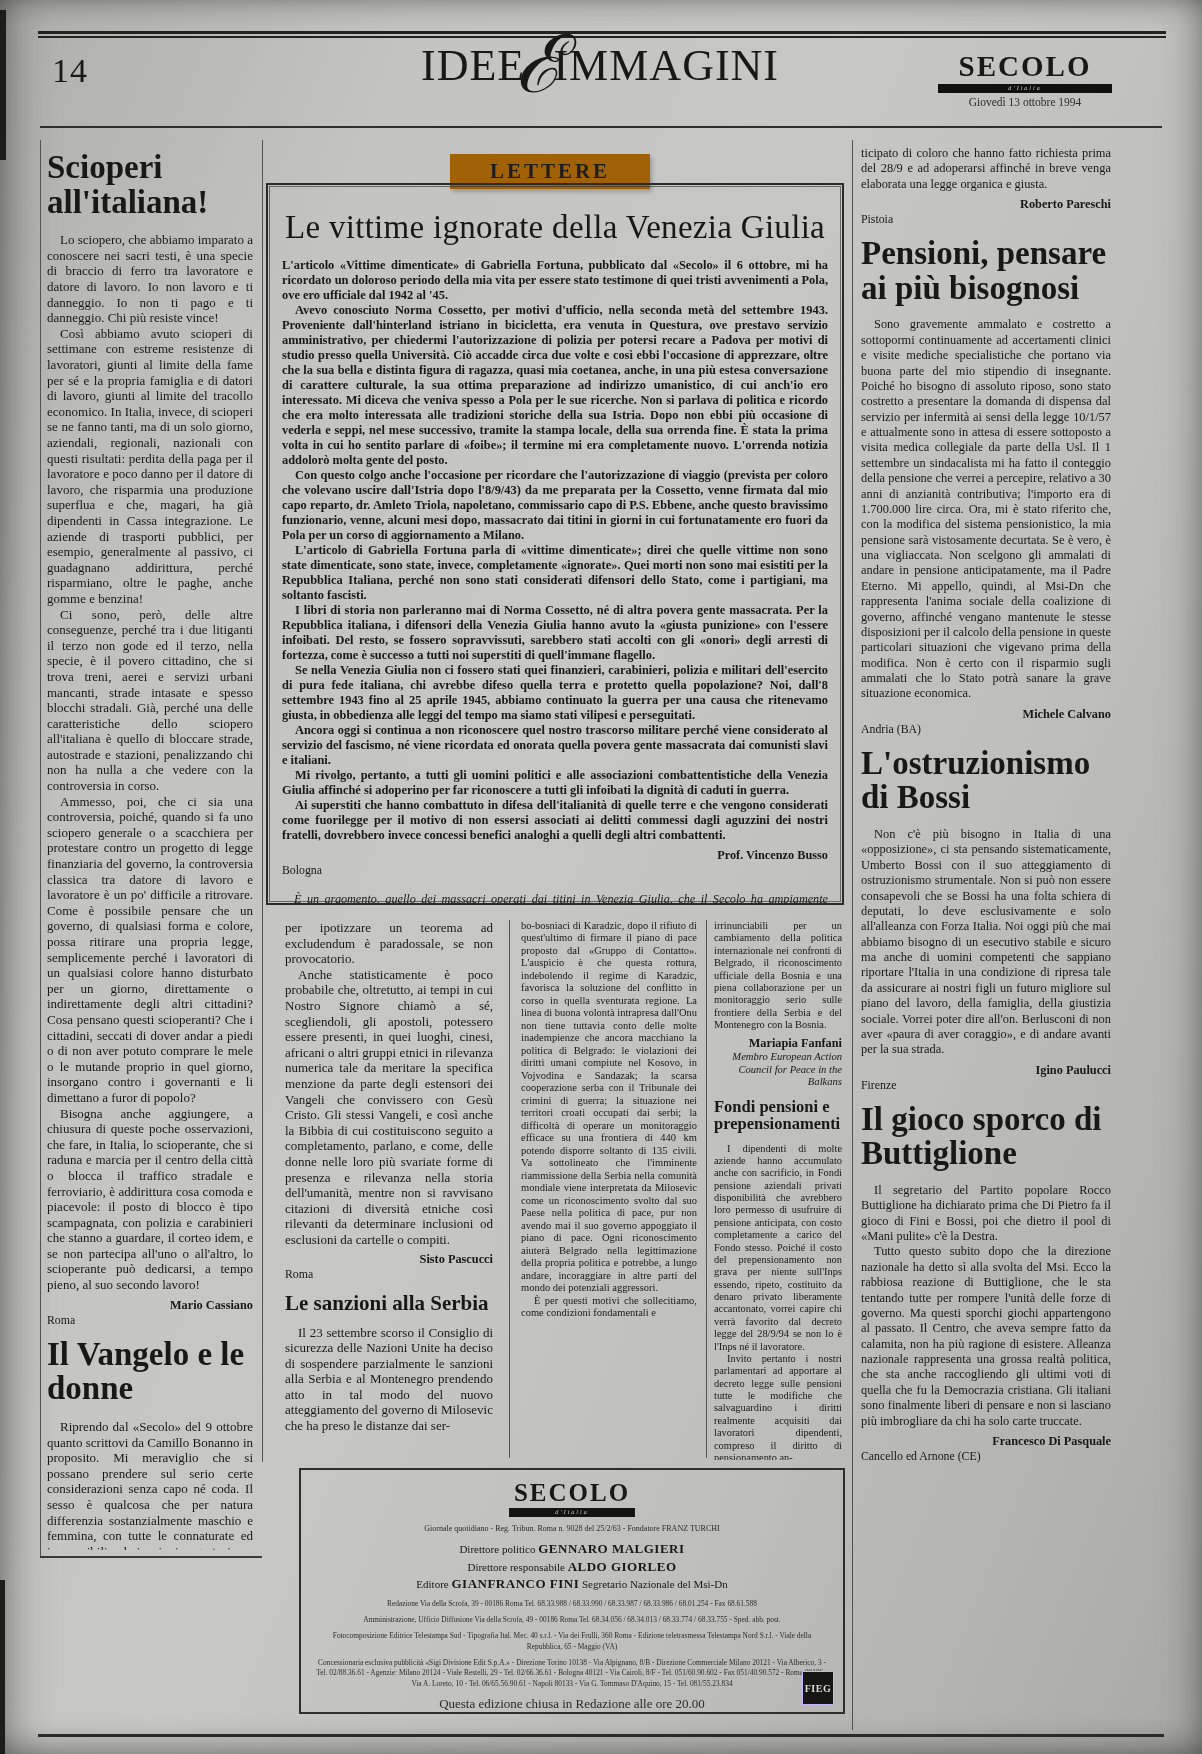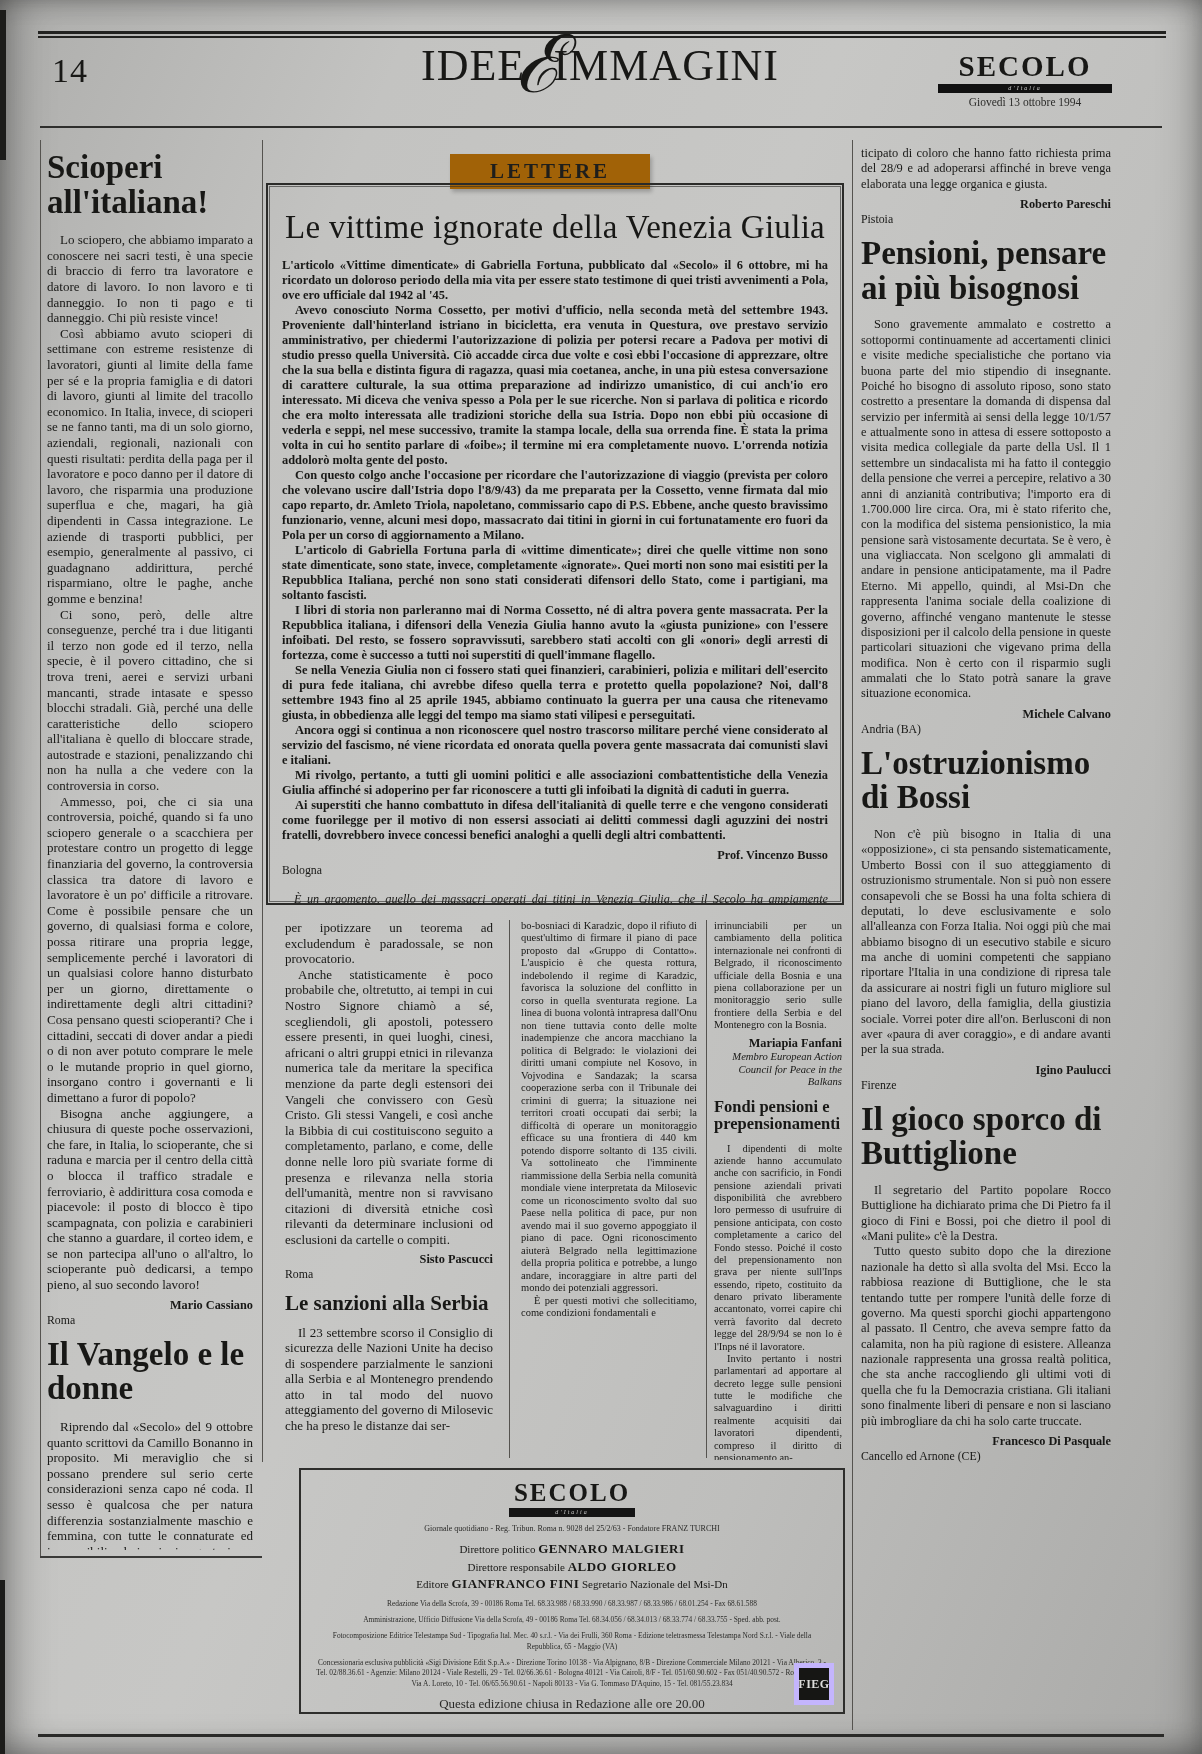--- a/index.html
+++ b/index.html
@@ -69,22 +69,22 @@
     box-sizing:border-box;text-align:center;padding-top:9px;overflow:hidden;}
   .colophon .logo{font-size:25px;font-weight:700;letter-spacing:2px;}
   .colophon .logobar{width:126px;height:9px;background:#141414;margin:1px auto 7px;color:#c9c9c7;font-size:6px;
     font-style:italic;line-height:9px;letter-spacing:2px;}
   .colophon .reg{font-size:8px;color:#2a2a28;margin-bottom:7px;}
   .colophon .dline{font-size:11px;line-height:1.35;}
   .colophon .dline b{font-size:13px;letter-spacing:.5px;}
   .colophon .fine{font-size:7.4px;line-height:1.4;color:#2c2c2a;margin:6px 14px 0;}
   .colophon .closing{font-size:13px;margin-top:7px;color:#2a2a28;}
   .fieg{position:absolute;right:9px;bottom:7px;width:30px;height:32px;background:#161614;color:#dddddb;
-    display:flex;align-items:center;justify-content:center;font-weight:700;font-size:12px;letter-spacing:.5px;
-    border:5px solid #c4b5fd;}
+    display:flex;align-items:center;justify-content:center;font-weight:700;font-size:10px;letter-spacing:.5px;
+    border:1px solid #c4b5fd;}
   
   .right-rail{position:absolute;left:861px;top:146px;width:250px;height:1584px;overflow:hidden;}
   .right-rail p.body{font-size:12.4px;line-height:1.24;}
   .right-rail h2.railhead{margin:8px 0 12px;}
 </style>
 </head>
 <body>
 
 <div class="vignette"></div>
 <div class="artifact a1"></div>

